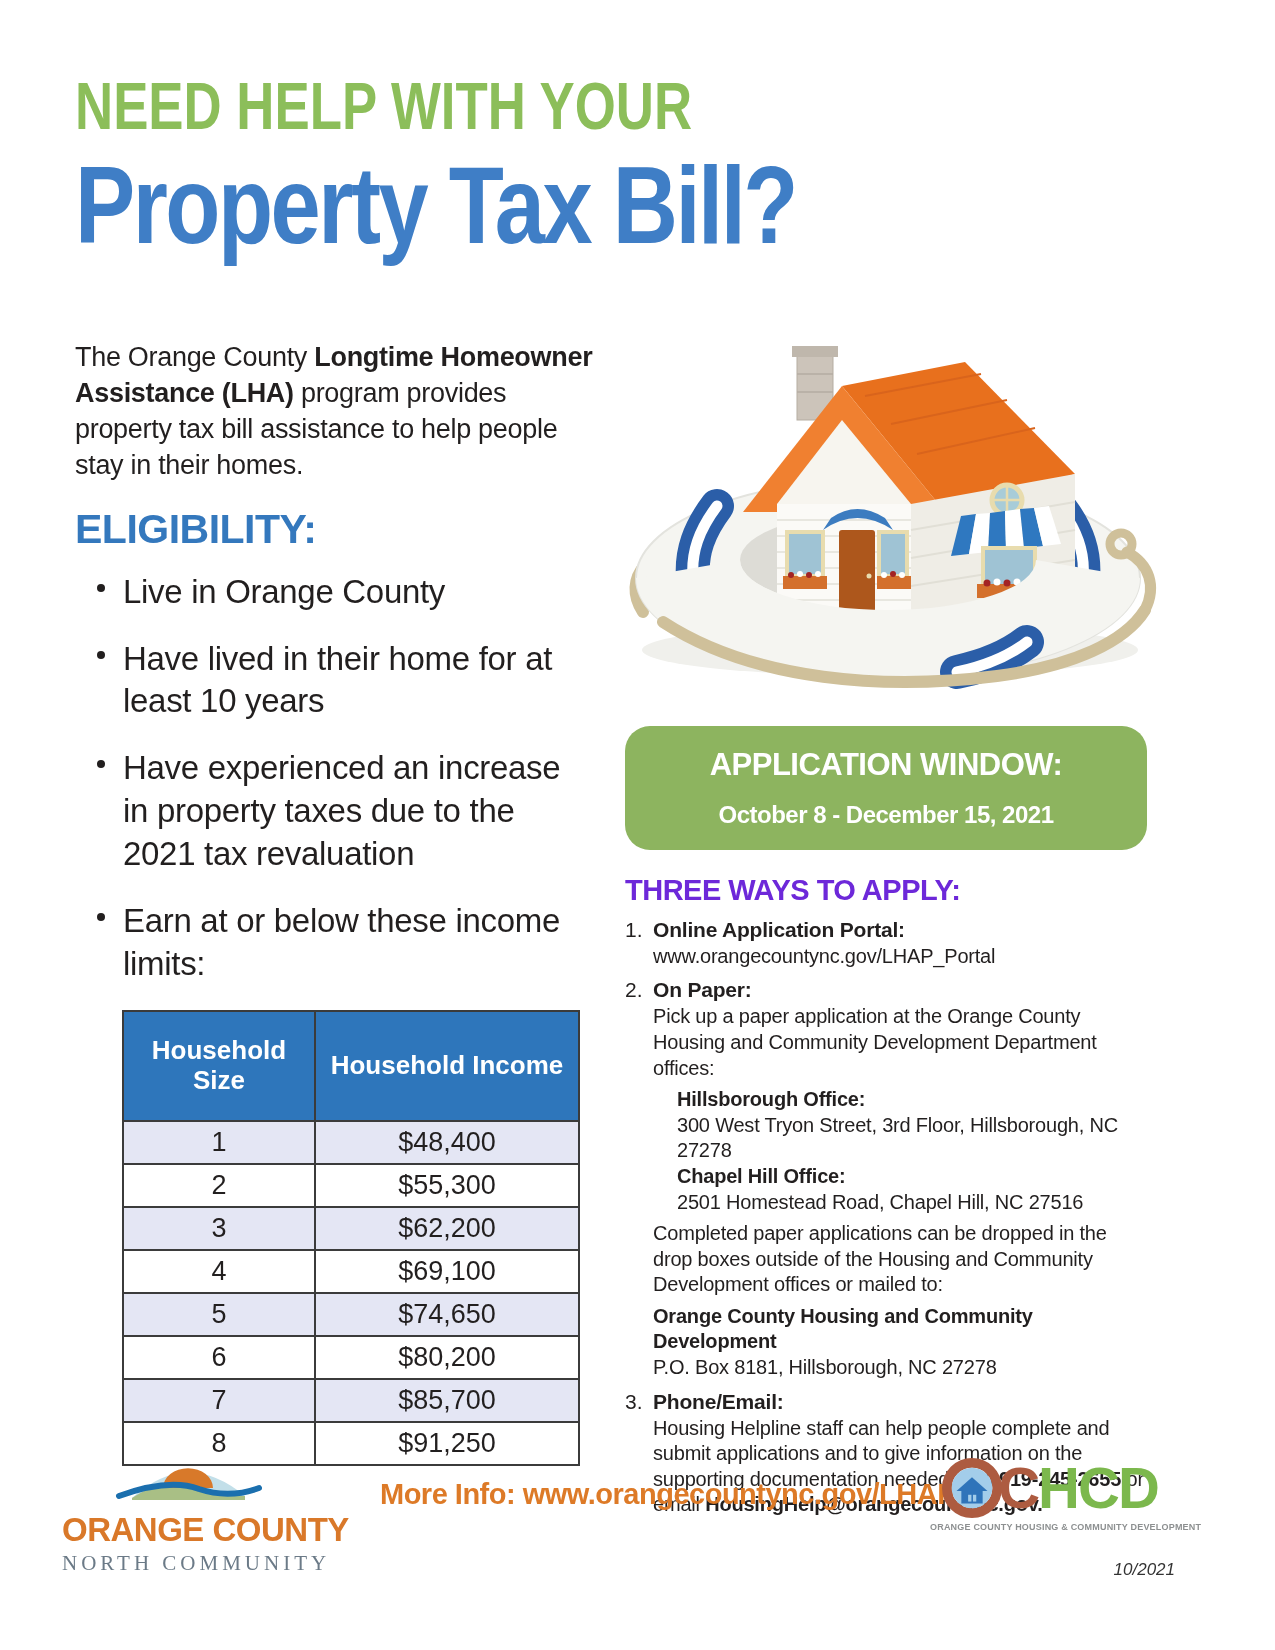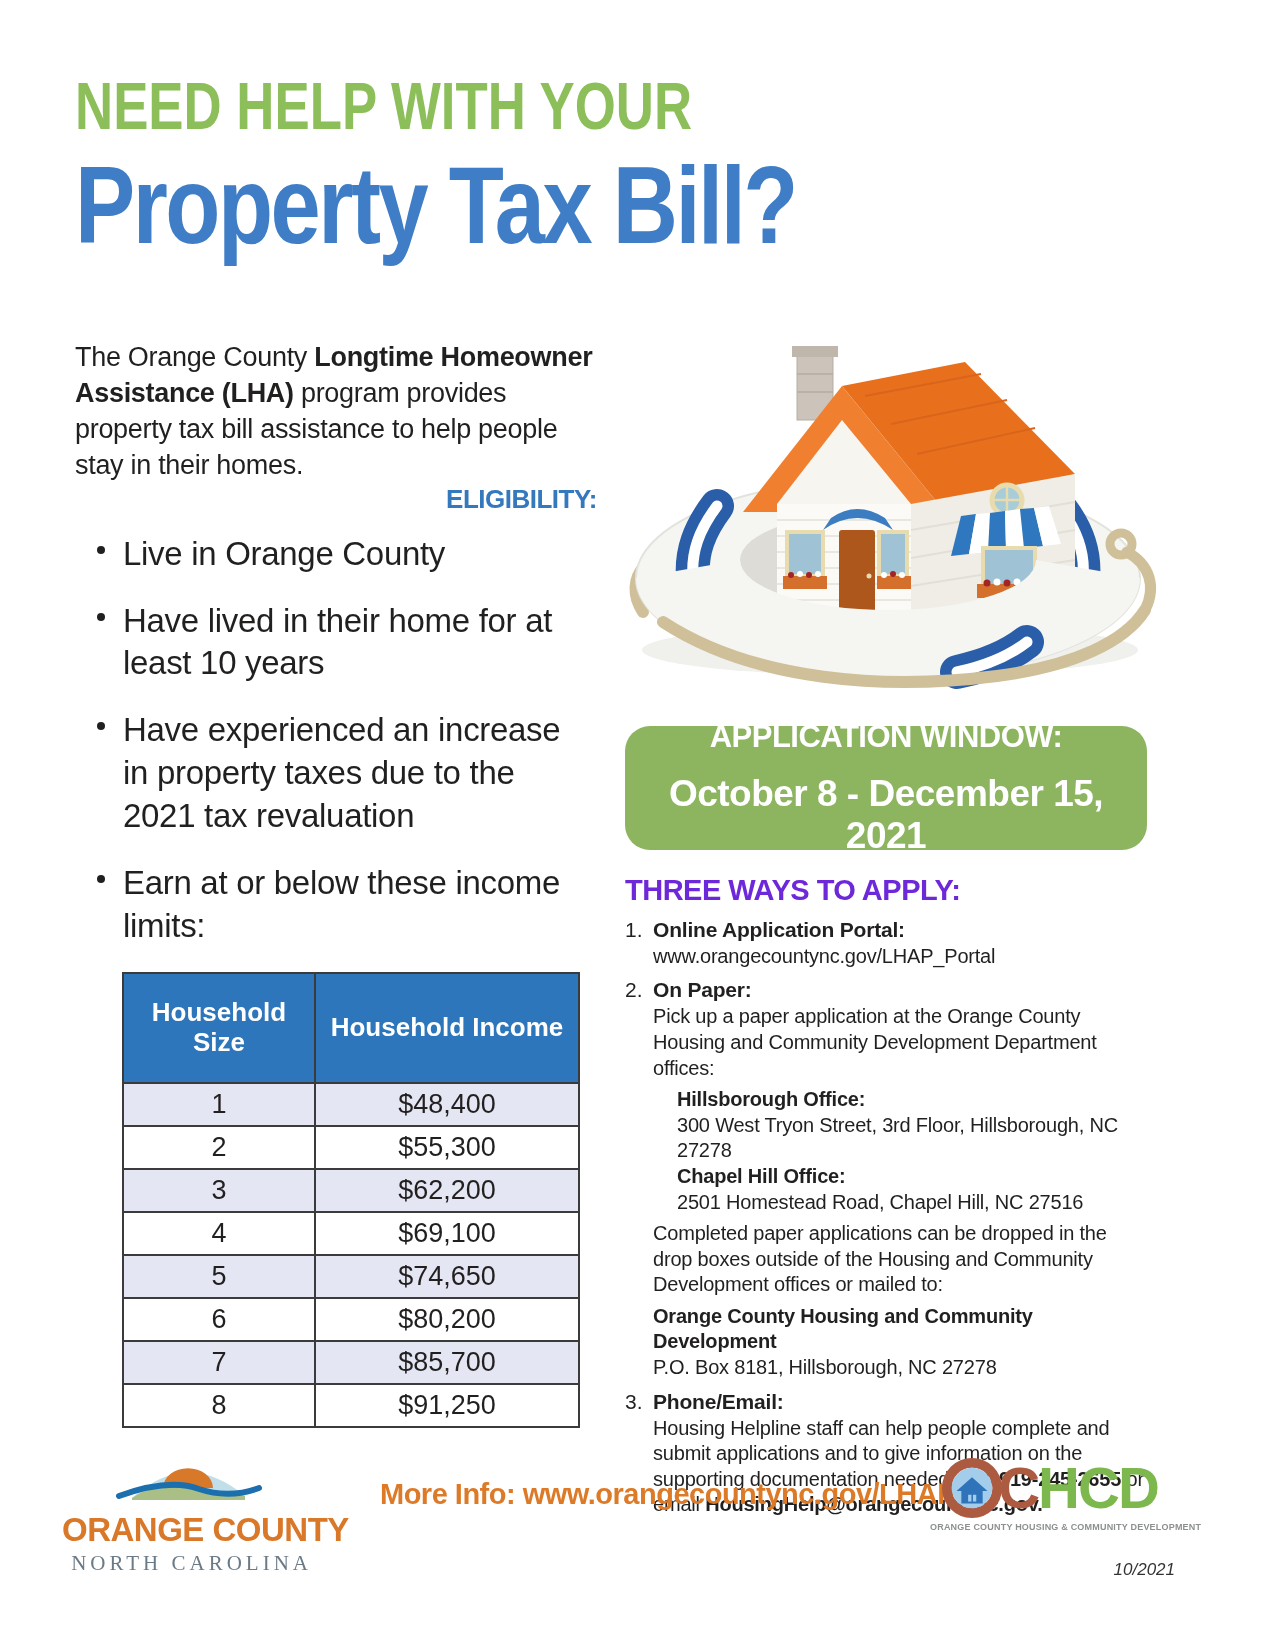--- a/index.html
+++ b/index.html
@@ -17,21 +17,21 @@
   .title-line2 {
     color:#3F7EC6; font-size:110px; font-weight:800; line-height:1.05; margin-top:6px;
     letter-spacing:-3px; transform:scaleX(0.82); transform-origin:left center; white-space:nowrap;
   }
 
   
   .left-col { position:absolute; left:75px; top:340px; width:522px; }
   .intro { font-size:27px; line-height:1.33; letter-spacing:-0.3px; }
   .intro b { font-weight:700; }
   .eligibility-heading {
-    color:#3478BD; font-size:26px; font-weight:700; letter-spacing:-0.5px;text-align:right;
+    color:#3478BD; font-size:41px; font-weight:700; margin-top:22px; letter-spacing:-0.5px;
   }
   .bullets { margin-top:18px; }
   .bullet-item { display:flex; margin-bottom:24px; }
   .bullet-dot { flex:none; width:8px; height:8px; border-radius:50%; background:#221f1f; margin:13px 18px 0 22px; }
   .bullet-text { font-size:33px; line-height:1.3; letter-spacing:-0.3px; width:470px; }
 
   table.income { border-collapse:collapse; margin:12px 0 0 47px; width:458px; }
   table.income th {
     background:#2E76BB; color:#ffffff; font-size:26px; font-weight:700;
     border:2px solid #3b3b3b; padding:24px 4px; line-height:1.15; text-align:center;
@@ -45,21 +45,21 @@
   
   .illustration { position:absolute; left:605px; top:278px; width:555px; height:415px; }
 
   
   .banner {
     position:absolute; left:625px; top:726px; width:522px; height:124px;
     background:#8DB45F; color:#ffffff; display:flex; flex-direction:column;
     align-items:center; justify-content:center; text-align:center;border-radius:25px;
   }
   .banner-line1 { font-size:31px; font-weight:700; letter-spacing:-0.5px; }
-  .banner-line2 { font-size:37px; font-weight:700; letter-spacing:-0.5px; margin-top:18px; }
+  .banner-line2 { font-size:24px; font-weight:700; letter-spacing:-0.5px; margin-top:18px; }
 
   
   .right-col { position:absolute; left:625px; top:874px; width:530px; }
   .apply-heading { color:#6d28d9; font-size:29px; font-weight:700; letter-spacing:-0.5px; margin-bottom:10px; }
   .apply-item { display:flex; margin-bottom:8px; }
   .apply-num { flex:none; width:28px; font-size:21px; padding-top:1px; }
   .apply-content { font-size:20px; line-height:1.28; letter-spacing:-0.2px; width:492px; }
   .apply-title { font-weight:700; font-size:21px; }
   .apply-para { margin:0 0 6px 0; }
   .office-block { margin-left:24px; }
@@ -309,21 +309,21 @@
   </div>
 
   <div class="oc-logo">
     <svg class="oc-logo-mark" viewBox="0 0 160 56" aria-hidden="true">
       <path d="M25 42 Q 80 -8 138 40 Z" fill="#c2dfe9"></path>
       <path d="M25 42 Q 58 20 88 30 Q 120 41 138 40 L 138 44 L 25 44 Z" fill="#a9bf85"></path>
       <path d="M56 32 a 24 19 0 0 1 50 0 Z" fill="#d8792a"></path>
       <path d="M12 40 Q 62 22 92 33 Q 122 43 152 32" stroke="#1b6fae" stroke-width="6" fill="none" stroke-linecap="round"></path>
     </svg>
     <div class="oc-logo-text1">ORANGE COUNTY</div>
-    <div class="oc-logo-text2">NORTH CAROLINA</div>
+    <div class="oc-logo-text2">NORTH COMMUNITY</div>
   </div>
 
   <div class="more-info">More Info: www.orangecountync.gov/LHAP</div>
 
   <div class="ochcd">
     <div class="ochcd-row">
       <svg class="ochcd-o" viewBox="0 0 62 62" aria-hidden="true">
         <circle cx="31" cy="31" r="26" fill="none" stroke="#AD5B40" stroke-width="10"></circle>
         <circle cx="31" cy="31" r="21" fill="#a3cdea"></circle>
         <path d="M31 20 L47 34 L42 34 L42 47 L20 47 L20 34 L15 34 Z" fill="#2f74ba"></path>

